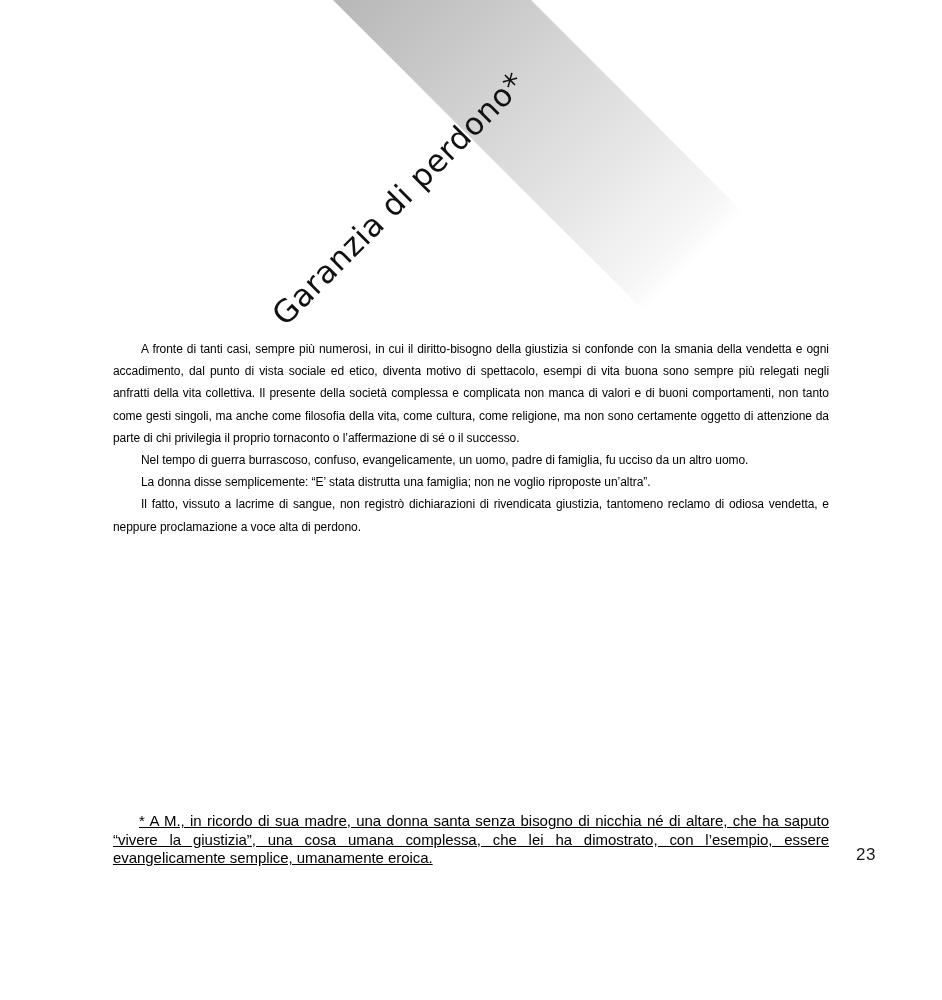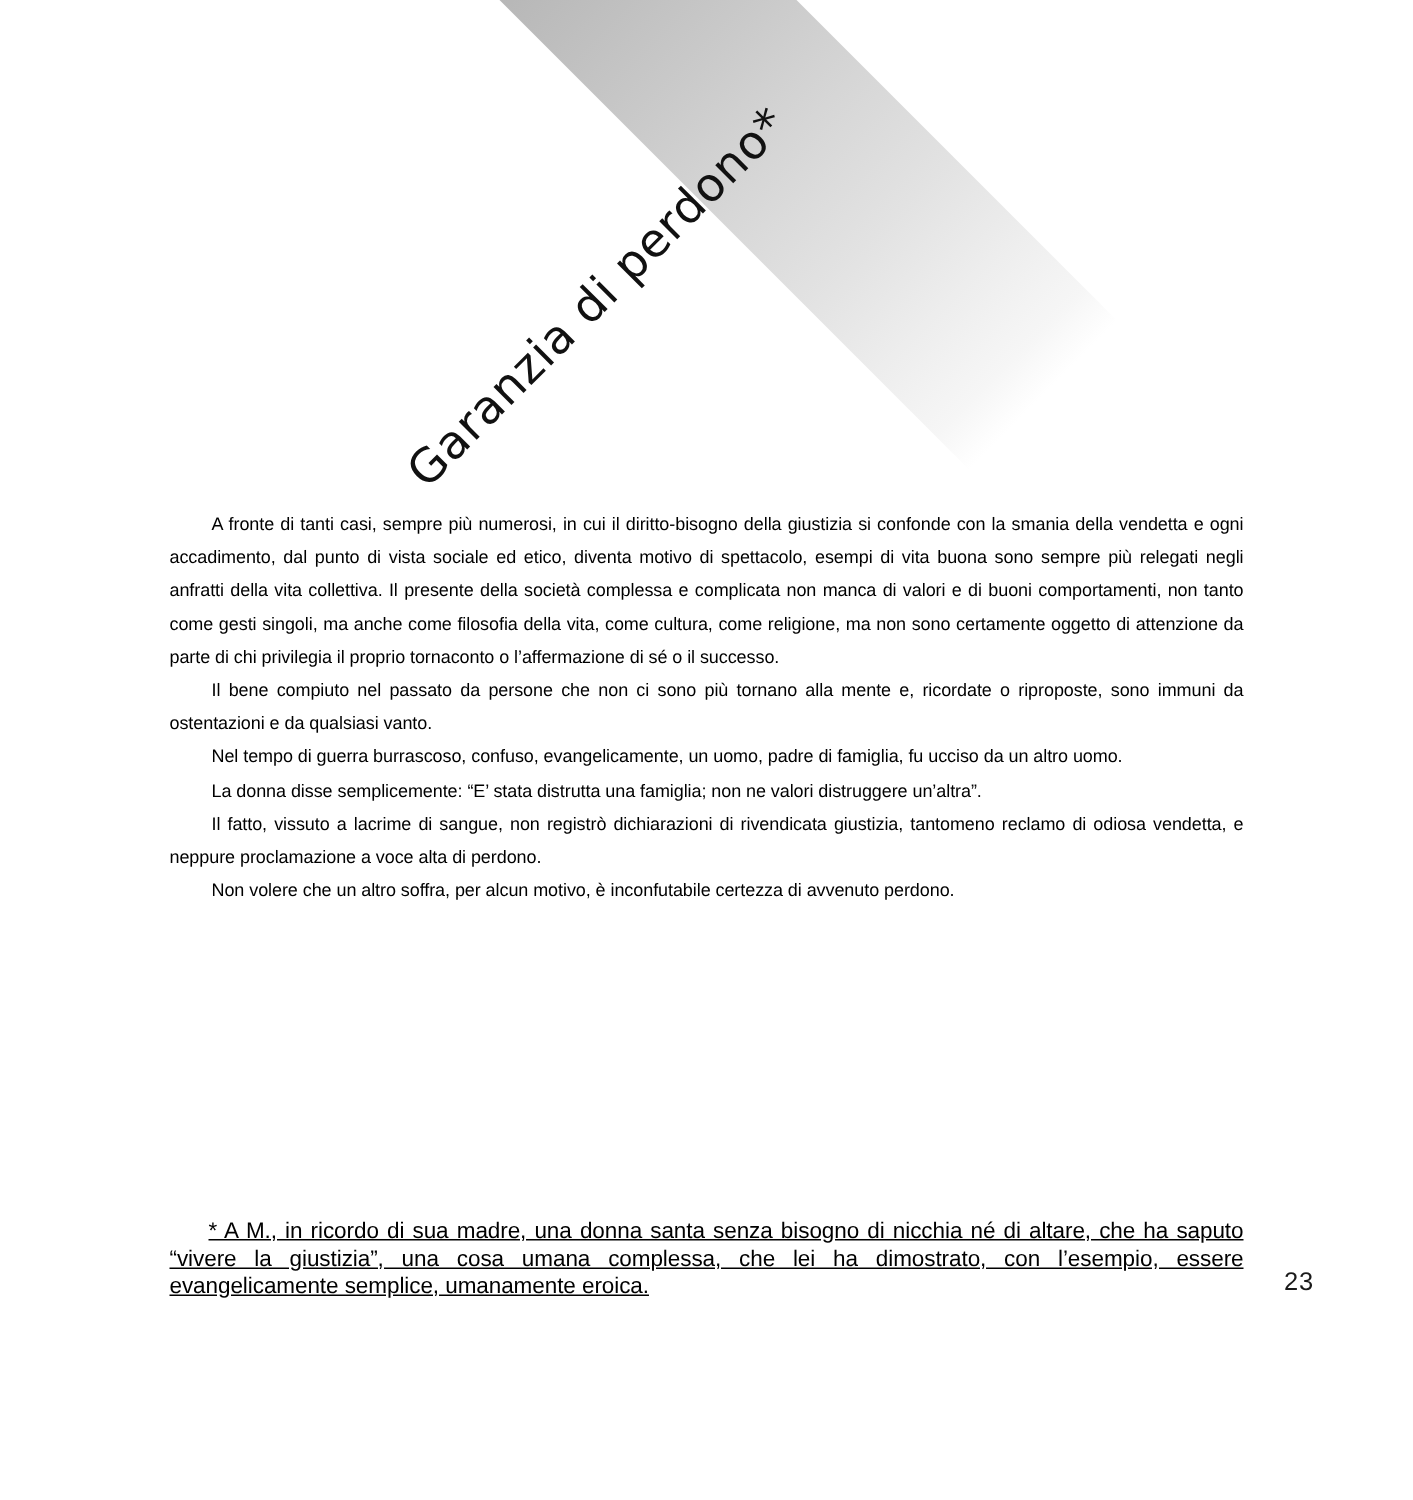--- a/index.html
+++ b/index.html
@@ -132,25 +132,23 @@
 
   <div class="title-band-wrap">
     <div class="title-band"></div>
     <div class="title-band-inner">
       <span class="band-title">Garanzia di perdono*</span>
     </div>
   </div>
 
   <div class="content">
     <p class="body-par">A fronte di tanti casi, sempre più numerosi, in cui il diritto-bisogno della giustizia si confonde con la smania della vendetta e ogni accadimento, dal punto di vista sociale ed etico, diventa motivo di spettacolo, esempi di vita buona sono sempre più relegati negli anfratti della vita collettiva. Il presente della società complessa e complicata non manca di valori e di buoni comportamenti, non tanto come gesti singoli, ma anche come filosofia della vita, come cultura, come religione, ma non sono certamente oggetto di attenzione da parte di chi privilegia il proprio tornaconto o l’affermazione di sé o il successo.</p>
-    <p class="body-par">Il bene compiuto nel passato da persone che non ci sono più tornano alla mente e, ricordate o riproposte, sono immuni da ostentazioni e da qualsiasi vanto.</p>
     <p class="body-par">Nel tempo di guerra burrascoso, confuso, evangelicamente, un uomo, padre di famiglia, fu ucciso da un altro uomo.</p>
-    <p class="body-par">La donna disse semplicemente: “E’ stata distrutta una famiglia; non ne valori distruggere un’altra”.</p>
+    <p class="body-par">La donna disse semplicemente: “E’ stata distrutta una famiglia; non ne voglio riproposte un’altra”.</p>
     <p class="body-par">Il fatto, vissuto a lacrime di sangue, non registrò dichiarazioni di rivendicata giustizia, tantomeno reclamo di odiosa vendetta, e neppure proclamazione a voce alta di perdono.</p>
-    <p class="body-par">Non volere che un altro soffra, per alcun motivo, è inconfutabile certezza di avvenuto perdono.</p>
   </div>
 
   <div class="footnote">
     <p class="footnote-par">* A M., in ricordo di sua madre, una donna santa senza bisogno di nicchia né di altare, che ha saputo “vivere la giustizia”, una cosa umana complessa, che lei ha dimostrato, con l’esempio, essere evangelicamente semplice, umanamente eroica.</p>
   </div>
 
   <div class="page-number">23</div>
 
 </div>
 

